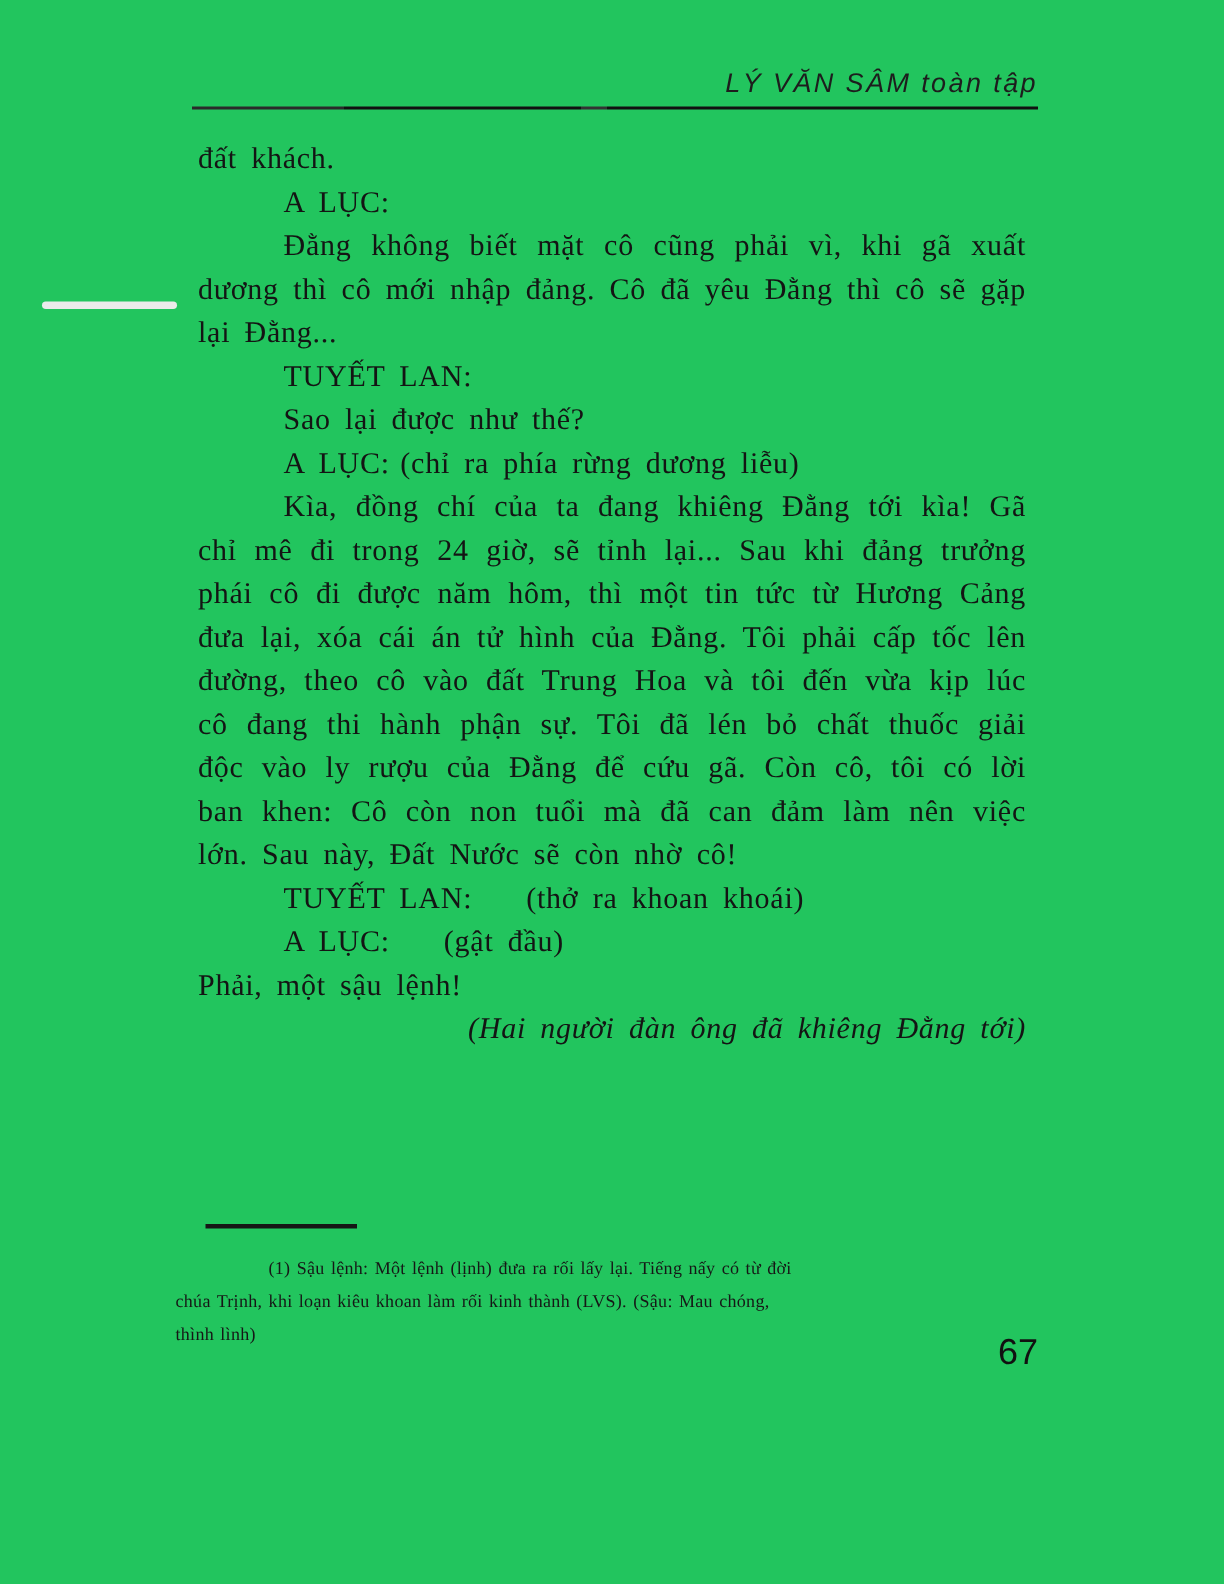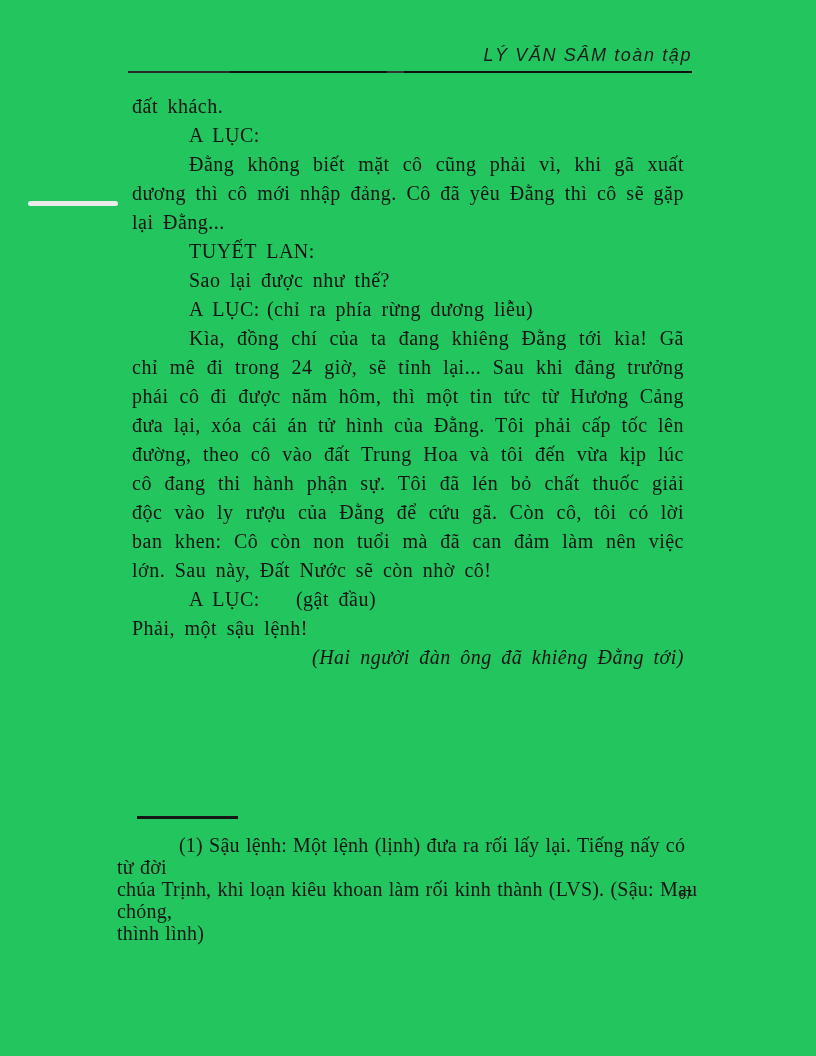--- a/index.html
+++ b/index.html
@@ -49,31 +49,31 @@
   sup.fnref{
     font-size:11px;letter-spacing:0;word-spacing:0;
     position:relative;top:-1px;vertical-align:super;line-height:0;
   }
   
   .footnote-sep{
     position:absolute;top:816px;left:137px;width:101px;height:3px;background:#161616;
   }
   .footnote{
     position:absolute;top:834px;left:117px;width:584px;
-    font-size:20px;line-height:22px;
+    font-size:12px;line-height:22px;
     letter-spacing:0.2px;word-spacing:1px;
     color:#161616;
   }
   .footnote .fn-line{text-align:left;}
   .footnote .fn-line:first-child{text-indent:62px;}
   
   .page-number{
     position:absolute;top:888px;right:124px;
     font-family:"Liberation Sans","DejaVu Sans",sans-serif;
-    font-size:12px;color:#111;
+    font-size:24px;color:#111;
   }
 </style>
 </head>
 <body>
 
 <div class="page">
 
   <div class="running-header">LÝ VĂN SÂM toàn tập</div>
   <div class="header-rule"></div>
 
@@ -87,20 +87,23 @@
     <div class="para">Đằng không biết mặt cô cũng phải vì, khi gã xuất dương thì cô mới nhập đảng. Cô đã yêu Đằng thì cô sẽ gặp lại Đằng...</div>
 
     <div class="group indent">TUYẾT LAN:</div>
     <div class="indent">Sao lại được như thế?</div>
 
     <div class="group indent">
       <span>A LỤC:</span><span class="dir dir--sp">(chỉ ra phía rừng dương liễu)</span>
     </div>
     <div class="para">Kìa, đồng chí của ta đang khiêng Đằng tới kìa! Gã chỉ mê đi trong 24 giờ, sẽ tỉnh lại... Sau khi đảng trưởng phái cô đi được năm hôm, thì một tin tức từ Hương Cảng đưa lại, xóa cái án tử hình của Đằng. Tôi phải cấp tốc lên đường, theo cô vào đất Trung Hoa và tôi đến vừa kịp lúc cô đang thi hành phận sự. Tôi đã lén bỏ chất thuốc giải độc vào ly rượu của Đằng để cứu gã. Còn cô, tôi có lời ban khen: Cô còn non tuổi mà đã can đảm làm nên việc lớn. Sau này, Đất Nước sẽ còn nhờ cô!</div>
 
+    <div class="group-sm indent">
+      <span>TUYẾT LAN:</span><span class="dir dir--tab">(thở ra khoan khoái)</span>
+    </div>
 
     <div class="group-sm indent">
       <span>A LỤC:</span><span class="dir dir--tab">(gật đầu)</span>
     </div>
     <div>Phải, một sậu lệnh!</div>
 
     <div class="stage">(Hai người đàn ông đã khiêng Đằng tới)</div>
 
   </div>
 

